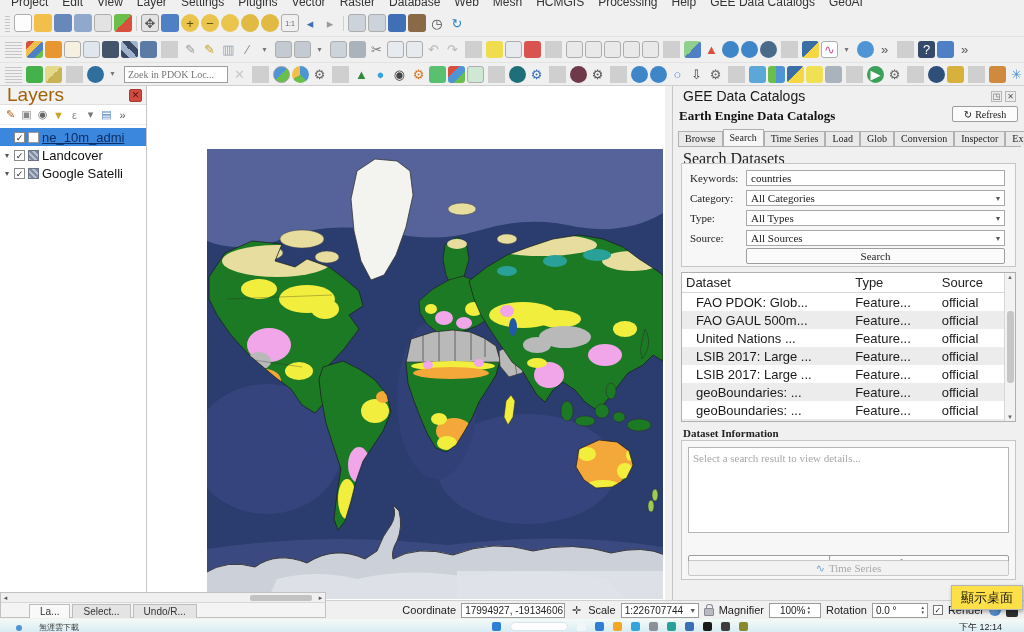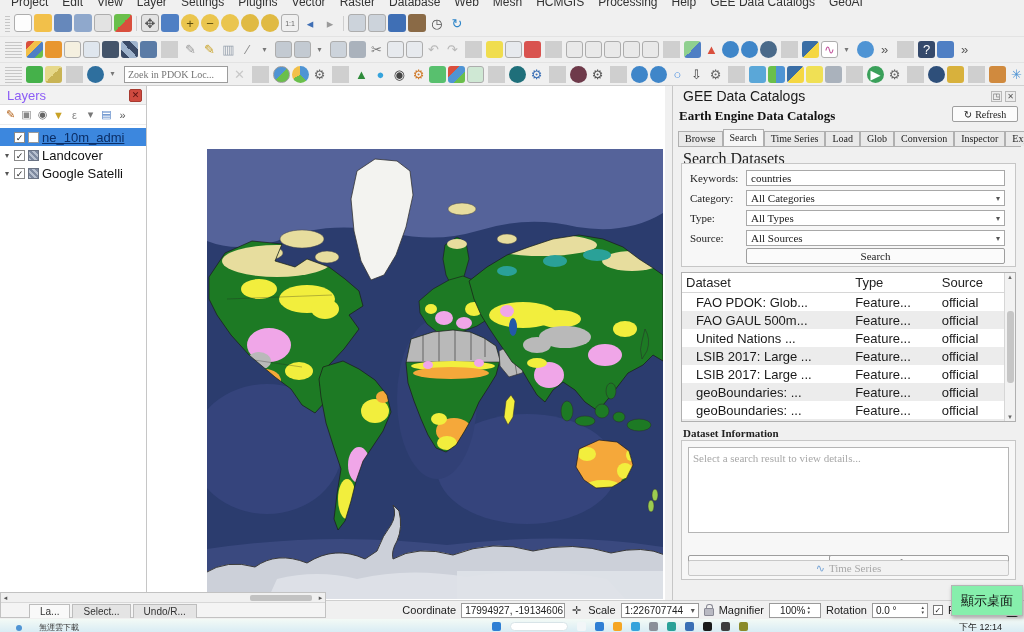--- a/index.html
+++ b/index.html
@@ -19,21 +19,21 @@
 .tbi.handle{width:5px;height:17px;background:repeating-linear-gradient(0deg,#c6c6c6 0 1px,transparent 1px 3px);border-radius:0;margin:0 3px}
 .tbi.sel{background:#e3e3e3;border:1px solid #9c9c9c}
 .tbi.brd{border:1px solid #adadad}
 .tbi.rnd{border-radius:50%}
 .tbi.car{width:8px;font-size:8px;color:#555;margin-left:-1px}
 .tbi.tiny{font-size:7px}
 #pdok-input{width:104px;height:17px;font-size:10px;color:#777;border:1px solid #9c9c9c;padding:0 3px;margin:0 2px;background:#fff;font-family:"Liberation Serif",serif}
 
 #layers-panel{position:absolute;left:0;top:86px;width:147px;height:514px;background:#fff;border-right:1px solid #c6c6c6}
 #layers-titlebar{height:19px;background:#f2f2f2;display:flex;align-items:center;padding:0 4px 0 7px;border-bottom:1px solid #e0e0e0}
-#layers-title{font-size:13px;color:#8b5cf6;flex:1}
+#layers-title{font-size:19px;color:#a16207;flex:1}
 #layers-close{width:13px;height:13px;background:#cf4a3f;border:1px solid #a83a30;color:#5a1010;font-size:9px;line-height:11px;text-align:center;border-radius:2px}
 #layers-toolbar{height:20px;display:flex;align-items:center;gap:1px;padding:0 3px;border-bottom:1px solid #ececec}
 .lti{width:15px;height:15px;font-size:11px;display:flex;align-items:center;justify-content:center}
 #layer-tree{padding-top:3px}
 .lrow{display:flex;align-items:center;height:18px;font-size:13px;padding-left:3px;gap:3px;white-space:nowrap;overflow:hidden}
 .lrow.selected{background:#3c87de}
 .lrow .llabel{color:#111}
 .lrow.selected .llabel{color:#0b2e66;text-decoration:underline}
 .exp{width:8px;font-size:8px;color:#555;text-align:center;flex:0 0 auto}
 .chk{width:11px;height:11px;border:1px solid #8a8a8a;background:#fff;font-size:9px;line-height:10px;text-align:center;color:#222;flex:0 0 auto}
@@ -103,21 +103,21 @@
 .bubble-ico{width:12px;height:10px;background:#2e2e2e;border-radius:2px;margin-top:3px}
 
 #taskbar{position:absolute;left:0;top:619px;width:1024px;height:13px;background:linear-gradient(180deg,#f3faf6,#d9ecf4);overflow:hidden}
 #tk-left{position:absolute;left:16px;top:3px;display:flex;align-items:center;gap:17px;font-size:8px;color:#333}
 #tk-dot{width:6px;height:6px;border-radius:50%;background:#4f94d4}
 #tk-icons{position:absolute;left:492px;top:3px;display:flex;align-items:flex-start;gap:9px}
 .tki{width:9px;height:9px;border-radius:2px;flex:0 0 auto}
 .tki.pill{width:58px;background:#fff;border:1px solid #d8e4e8;border-radius:5px}
 #tk-time{position:absolute;right:22px;top:2px;font-size:9px;color:#222;white-space:nowrap}
 
-#tooltip{position:absolute;left:951px;top:585px;min-width:72px;height:31px;background:#86efac;border:1px solid #b5b5b5;box-shadow:1px 2px 4px rgba(0,0,0,.3);z-index:50;display:flex;align-items:center;justify-content:center;font-size:13px;color:#111;padding:0 4px;font-family:"Liberation Sans",sans-serif}
+#tooltip{position:absolute;left:951px;top:585px;min-width:72px;height:25px;background:#fde047;border:1px solid #b5b5b5;box-shadow:1px 2px 4px rgba(0,0,0,.3);z-index:50;display:flex;align-items:center;justify-content:center;font-size:13px;color:#111;padding:0 4px;font-family:"Liberation Sans",sans-serif}
 </style>
 </head>
 <body>
 
 <div id="app">
 
   <div id="menubar">
 
   <span class="mitem">Project</span>
       <span class="mitem">Edit</span>

